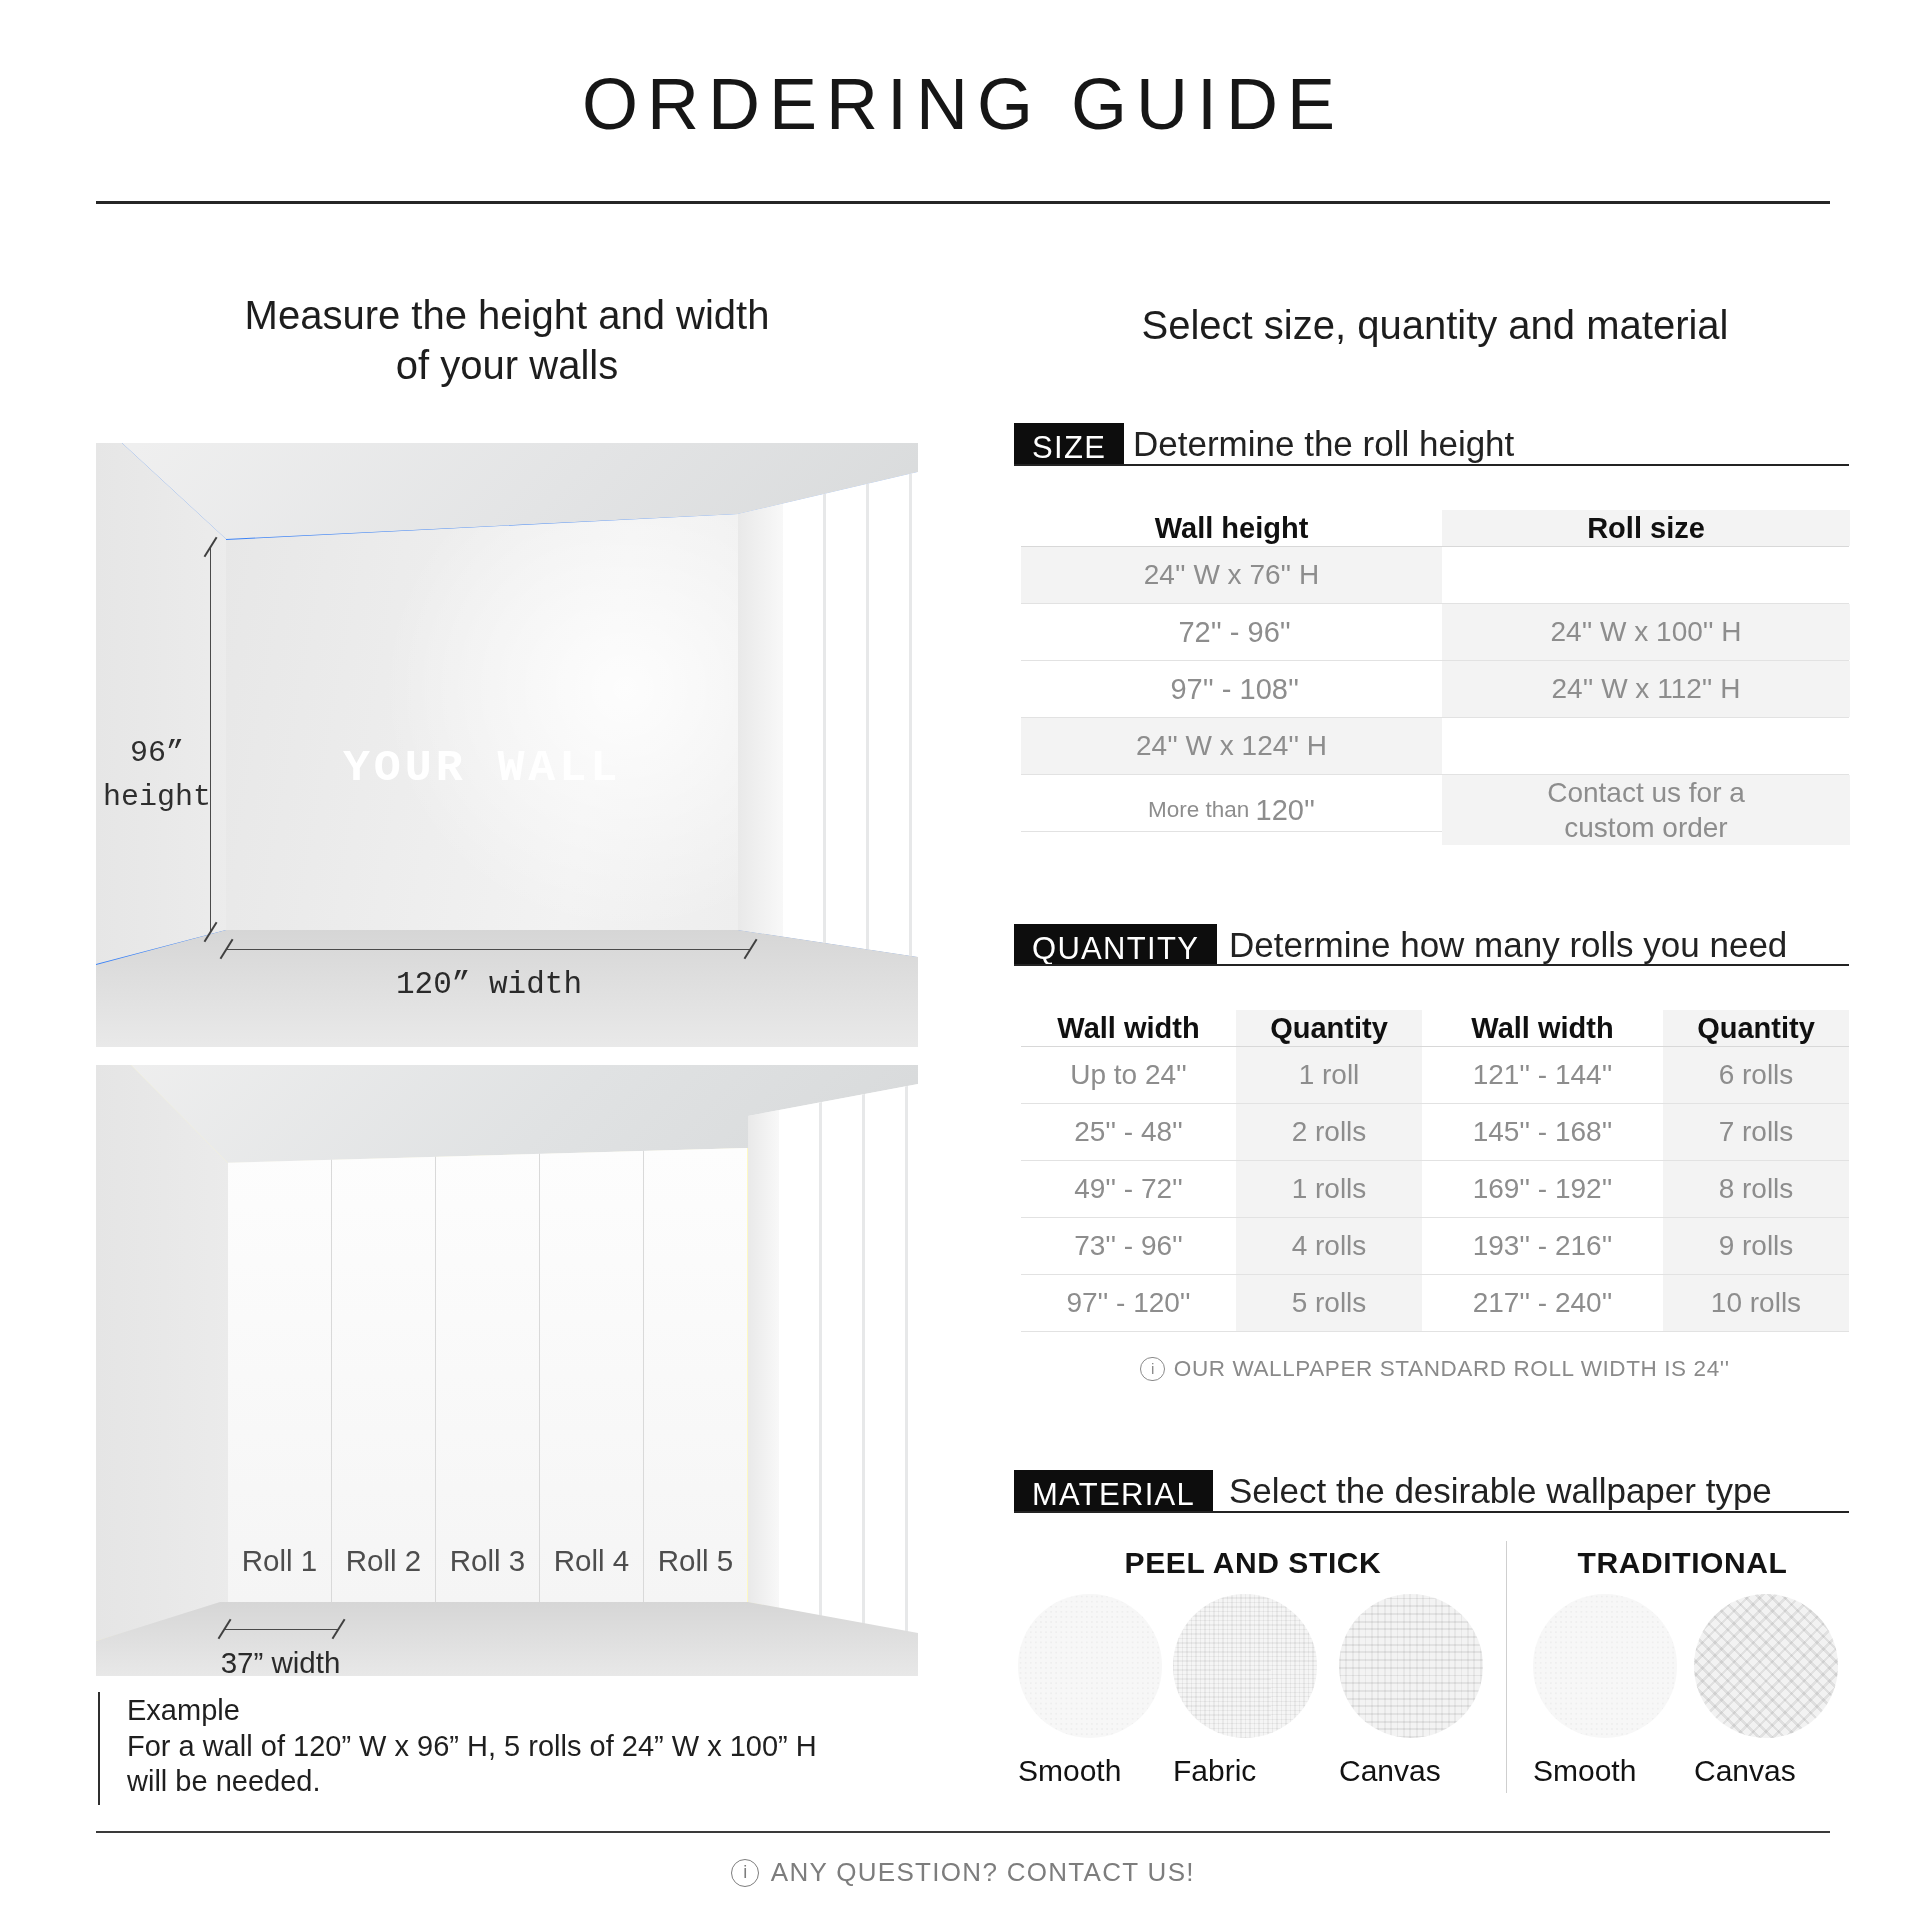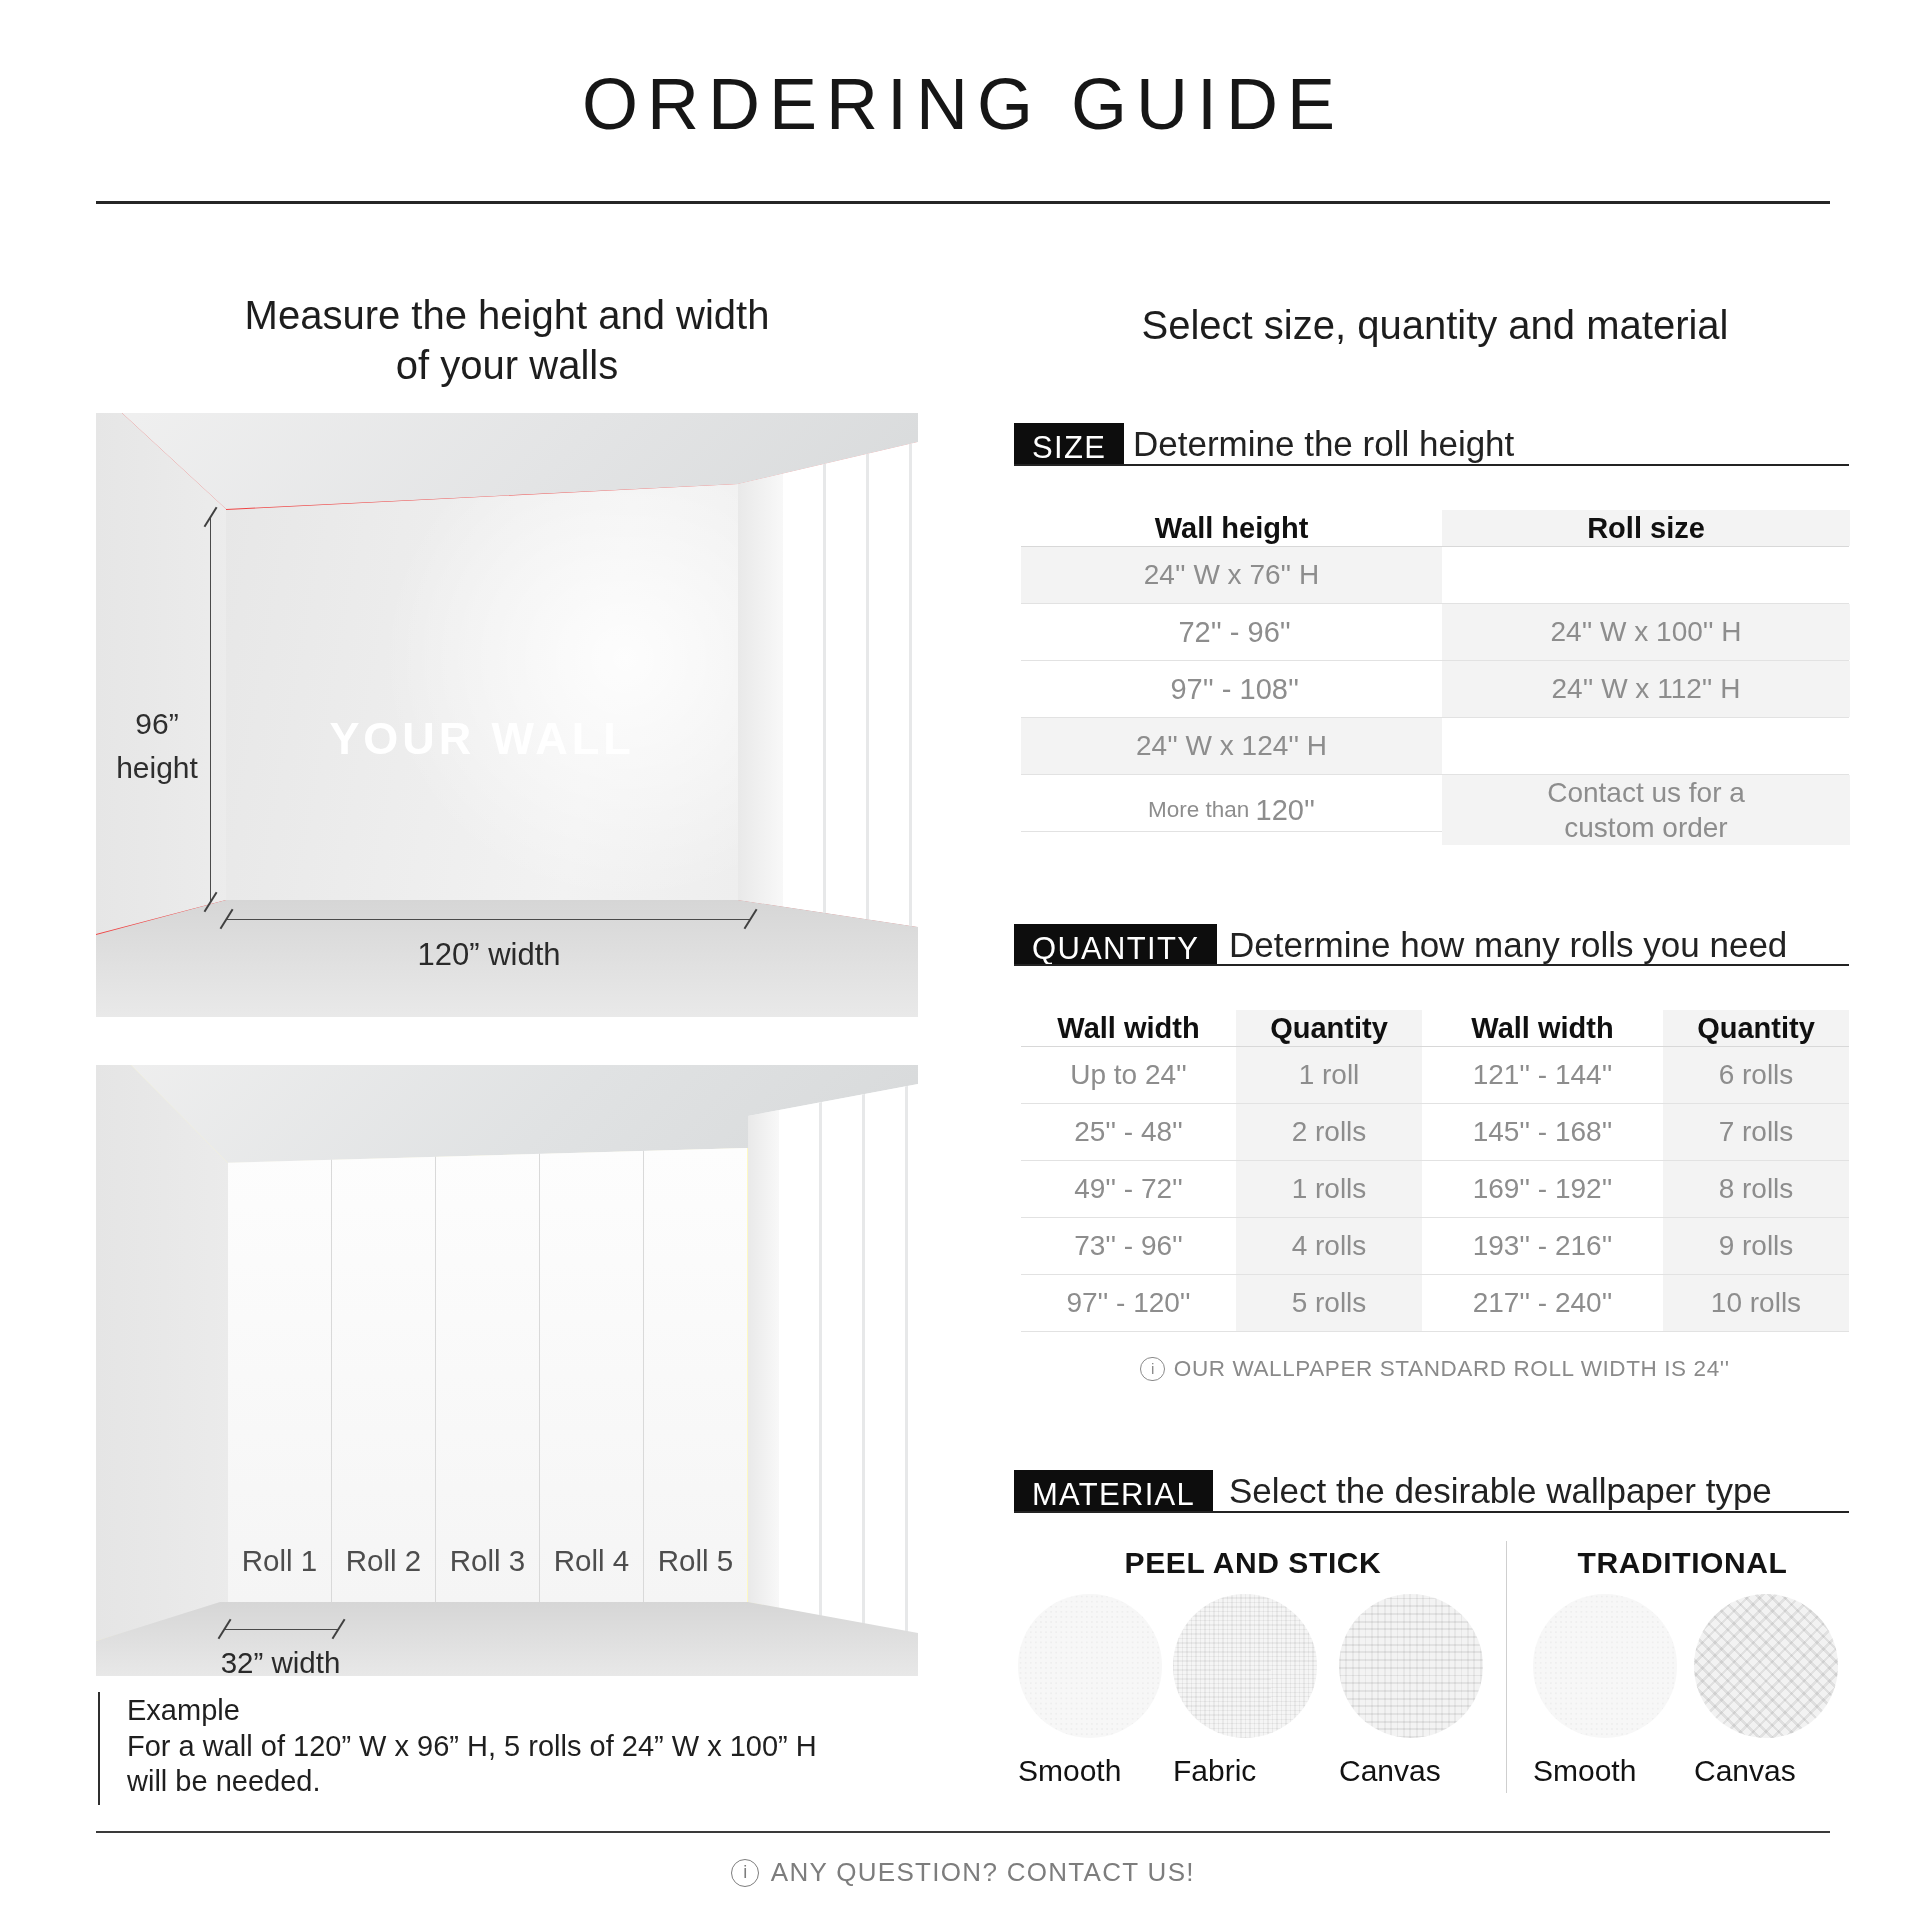--- a/index.html
+++ b/index.html
@@ -13,21 +13,21 @@
   .rule-top { left: 96px; width: 1734px; top: 201px; height: 2.6px; background: #262626; }
   .rule-bottom { left: 96px; width: 1734px; top: 1831px; height: 1.9px; background: #3a3a3a; }
 
   
   .col-heading { font-size: 40px; line-height: 1.25; text-align: center; color: #1d1d1d; }
   .heading-left { left: 96px; width: 822px; top: 290px; }
   .heading-right { left: 1021px; width: 828px; top: 300px; }
 
   
   .room { overflow: hidden; }
-  .room1 { left: 96px; top: 413px; width: 822px; height: 604px; background: #ef4444; }
+  .room1 { left: 96px; top: 443px; width: 822px; height: 604px; background: #3b82f6; font-family: Liberation Mono, monospace; }
   .room2 { left: 96px; top: 1065px; width: 822px; height: 611px; background: #fef9c3; }
 
   .r1-ceiling { left:0; top:0; width:822px; height:103px;
     clip-path: polygon(26px 0px, 822px 0px, 822px 29px, 642px 71px, 130px 96px);
     background: linear-gradient(135deg, #f0f0f0 0%, #e3e4e5 55%, #d8dadb 100%); }
   .r1-sidewall { left:0; top:0; width:135px; height:604px;
     clip-path: polygon(26px 0px, 130px 96px, 130px 487px, 0px 521px, 0px 0px);
     background: linear-gradient(90deg, #e6e6e6, #ececec); }
   .r1-backwall { left:130px; top:71px; width:512px; height:416px;
     clip-path: polygon(0px 26px, 512px 0px, 512px 416px, 0px 416px);
@@ -192,21 +192,21 @@
     <div class="panel">
       <span class="roll-label">Roll 5</span>
       </div>
   </div>
   <div class="abs r2-sidewall"></div>
   <div class="abs r2-floor"></div>
 
   <div class="abs dim-line" style="left:128px; top:564px; width:114px; height:1.3px;"></div>
   <div class="tick" style="left:117px; top:563px;"></div>
   <div class="tick" style="left:231px; top:563px;"></div>
-  <div class="abs dim-label" style="left:88px; top:581px; width:193px; font-size:29.5px;">32” width</div>
+  <div class="abs dim-label" style="left:88px; top:581px; width:193px; font-size:29.5px;">37” width</div>
 </div>
 
 <div class="abs example">
   <div>Example</div>
   <div>For a wall of 120” W x 96” H, 5 rolls of 24” W x 100” H</div>
   <div>will be needed.</div>
 </div>
 
 <div class="abs badge" style="left:1014px; top:423px;">SIZE</div>
 <div class="abs section-sub" style="left:1133px; top:423px;">Determine the roll height</div>

